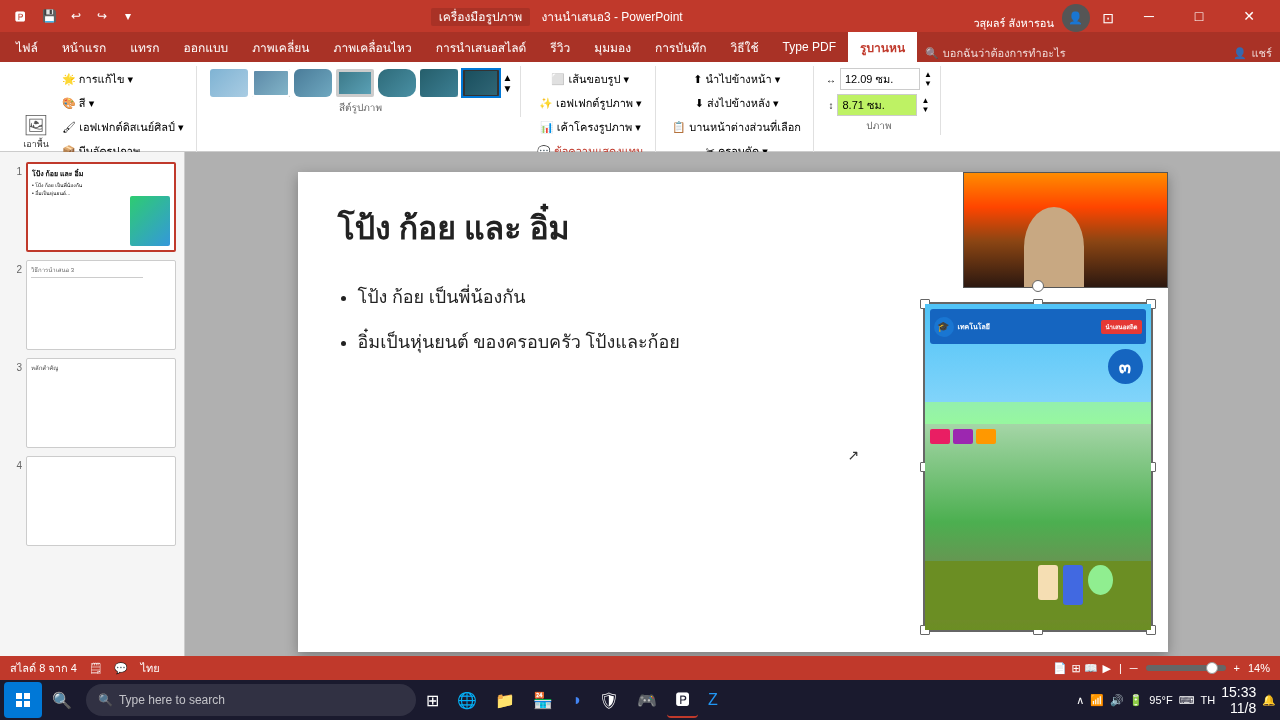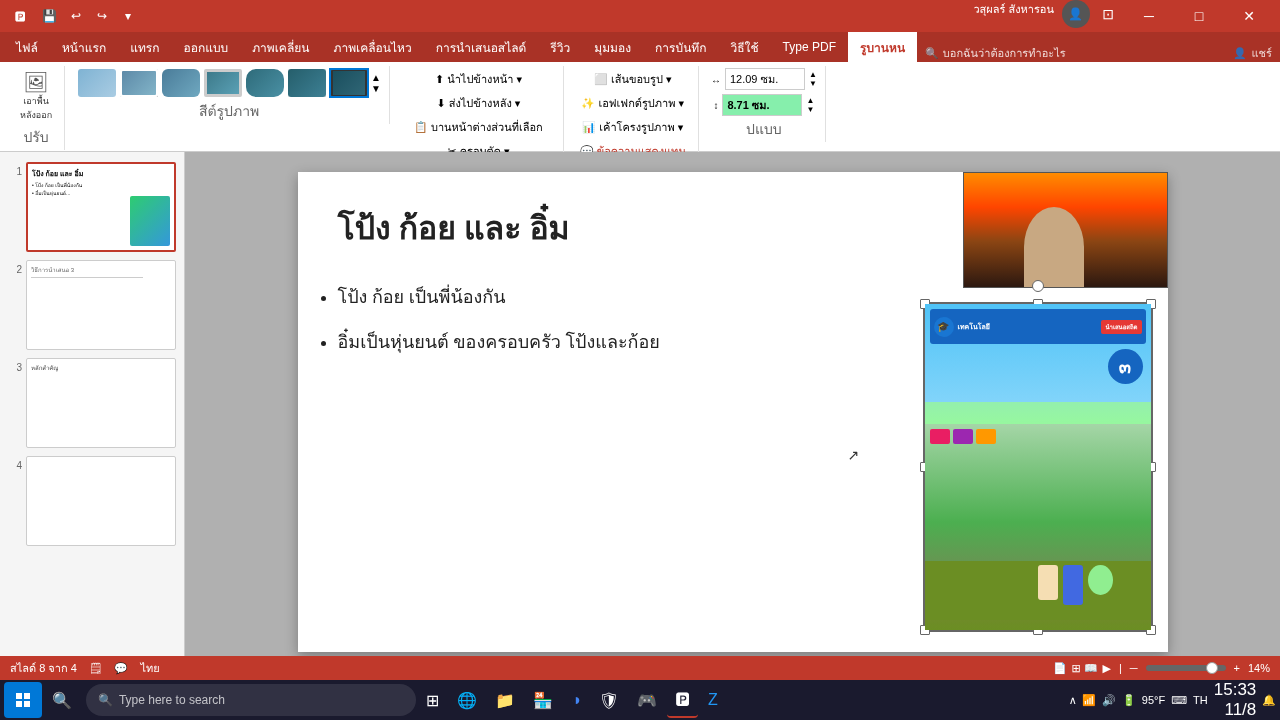--- a/index.html
+++ b/index.html
@@ -10,75 +10,75 @@
       background: #c0392b;
       height: 32px;
       display: flex;
       align-items: center;
       justify-content: space-between;
       padding: 0 8px;
       color: white;
     }
     #title-bar .left { display: flex; align-items: center; gap: 6px; }
     #title-bar .center { font-size: 12px; color: white; flex: 1; text-align: center; }
-    #title-bar .right { display: flex; align-items: flex-start; gap: 4px; }
+    #title-bar .right { display: flex; align-items: flex-end; gap: 4px; }
     .title-btn { width: 46px; height: 32px; display: flex; align-items: center; justify-content: center; color: white; cursor: pointer; font-size: 14px; }
 
     .quick-access { display: flex; gap: 2px; }
     .qa-btn { width: 24px; height: 24px; display: flex; align-items: center; justify-content: center; color: white; cursor: pointer; font-size: 12px; }
 
     
     #ribbon { background: #c0392b; }
     #ribbon-tabs { display: flex; align-items: flex-end; padding: 0 4px; background: #a93226; height: 30px; }
     .ribbon-tab { padding: 4px 12px; color: white; font-size: 12px; cursor: pointer; height: 30px; display: flex; align-items: center; }
     .ribbon-tab.active { background: white; color: #c0392b; font-weight: bold; }
 
     #ribbon-content { background: white; border-bottom: 1px solid #ccc; padding: 4px 8px; display: flex; gap: 4px; align-items: flex-start; height: 90px; }
     .ribbon-group { display: flex; flex-direction: column; align-items: center; border-right: 1px solid #e0e0e0; padding: 2px 8px; min-width: fit-content; }
     .ribbon-group-btns { display: flex; gap: 2px; flex: 1; align-items: center; }
-    .ribbon-group-label { font-size: 14px; color: #666; margin-top: 2px; }
+    .ribbon-group-label { font-size: 10px; color: #666; margin-top: 2px; }
     .ribbon-btn { display: flex; flex-direction: column; align-items: center; padding: 2px 4px; cursor: pointer; border-radius: 2px; min-width: 40px; font-size: 10px; color: #333; }
     .ribbon-btn .icon { font-size: 20px; color: #555; }
     .ribbon-btn-small { display: flex; align-items: center; gap: 2px; padding: 2px 4px; cursor: pointer; font-size: 11px; border-radius: 2px; }
 
     .shape-gallery { display: flex; gap: 2px; flex-wrap: wrap; max-width: 360px; }
     .shape-thumb { width: 40px; height: 30px; border: 1px solid transparent; cursor: pointer; display: flex; align-items: center; justify-content: center; overflow: hidden; }
     .shape-thumb.selected { border: 2px solid #0078d7; }
 
     
     #status-bar { position: absolute; bottom: 40px; left: 0; right: 0; height: 24px; background: #c0392b; display: flex; align-items: center; justify-content: space-between; padding: 0 10px; color: white; font-size: 11px; }
     #status-bar .left { display: flex; gap: 12px; align-items: center; }
     #status-bar .right { display: flex; gap: 8px; align-items: center; }
 
     
     #taskbar { position: absolute; bottom: 0; left: 0; right: 0; height: 40px; background: #1a1a2e; display: flex; align-items: center; padding: 0 4px; gap: 2px; }
     .taskbar-btn { height: 36px; padding: 0 8px; display: flex; align-items: center; justify-content: center; cursor: pointer; border-radius: 4px; color: white; font-size: 16px; }
     .search-bar { height: 32px; background: rgba(255,255,255,0.1); border-radius: 20px; display: flex; align-items: center; padding: 0 12px; gap: 6px; color: rgba(255,255,255,0.7); font-size: 12px; width: 330px; cursor: text; margin-left: 4px; }
     .taskbar-right { margin-left: auto; display: flex; align-items: center; gap: 6px; color: white; font-size: 11px; }
-    .clock { text-align: right; font-size: 17px; }
+    .clock { text-align: right; font-size: 14px; }
 
     
     #main { display: flex; height: calc(720px - 32px - 30px - 90px - 24px - 40px); }
 
     
     #slides-panel { width: 185px; background: #f5f5f5; border-right: 1px solid #ccc; overflow-y: auto; padding: 8px 4px; display: flex; flex-direction: column; gap: 4px; }
     .slide-thumb { display: flex; align-items: flex-start; gap: 4px; padding: 2px; cursor: pointer; }
     .slide-num { font-size: 10px; color: #666; width: 16px; text-align: right; margin-top: 4px; }
     .slide-preview { width: 150px; height: 90px; background: white; border: 1px solid #ccc; border-radius: 2px; overflow: hidden; position: relative; }
     .slide-thumb.active .slide-preview { border: 2px solid #c0392b; }
     .slide-content-thumb { width: 100%; height: 100%; padding: 4px; font-size: 6px; }
 
     
     #canvas-area { flex: 1; background: #b0b0b0; overflow: auto; display: flex; align-items: flex-start; justify-content: center; padding: 20px; }
     #slide-canvas { width: 870px; height: 480px; background: white; position: relative; box-shadow: 0 4px 12px rgba(0,0,0,0.3); }
 
     
     .slide-title { position: absolute; top: 30px; left: 40px; font-size: 32px; font-weight: bold; color: #222; font-family: 'Angsana New', serif; }
     .slide-bullets { position: absolute; top: 110px; left: 40px; }
-    .slide-bullets li { font-size: 18px; color: #222; margin-bottom: 16px; list-style: disc; font-family: 'Angsana New', serif; }
+    .slide-bullets li { font-size: 18px; color: #222; margin-bottom: 16px; list-style: disc; margin-left: 20px; font-family: 'Angsana New', serif; }
 
     .image-box { position: absolute; bottom: 10px; right: 10px; width: 230px; height: 330px; border: 2px solid #666; background: linear-gradient(135deg, #5dade2 0%, #70ad47 50%, #f4d03f 100%); cursor: move; }
     .image-box-inner { width: 100%; height: 100%; position: relative; overflow: hidden; }
 
     
     .sel-handle { position: absolute; width: 10px; height: 10px; background: white; border: 1px solid #666; border-radius: 1px; }
     .sel-rotate { position: absolute; width: 12px; height: 12px; background: white; border: 1px solid #666; border-radius: 50%; top: -24px; left: calc(50% - 6px); }
 
     
     #webcam-overlay { position: absolute; top: 0; right: 0; width: 205px; height: 116px; background: #1a1a1a; border: 1px solid #555; overflow: hidden; }
@@ -89,20 +89,24 @@
 
 <div id="title-bar">
   <div class="left">
     <div class="qa-btn">🅿</div>
     <div class="quick-access">
       <div class="qa-btn">💾</div>
       <div class="qa-btn">↩</div>
       <div class="qa-btn">↪</div>
       <div class="qa-btn">▾</div>
     </div>
+  </div>
+  <div class="center">
+    <span style="background:#a93226;padding:2px 8px;border-radius:2px;margin-right:8px;">เครื่องมือรูปภาพ</span>
+    <span>งานนำเสนอ3 - PowerPoint</span>
   </div>
   <div class="right">
     <span style="font-size:11px;margin-right:4px;">วสุผลร์ สังหารอน</span>
     <div style="width:28px;height:28px;background:#555;border-radius:50%;display:flex;align-items:center;justify-content:center;font-size:12px;">👤</div>
     <div style="width:28px;height:28px;display:flex;align-items:center;justify-content:center;cursor:pointer;font-size:14px;">⊡</div>
     <div class="title-btn">─</div>
     <div class="title-btn">□</div>
     <div class="title-btn close">✕</div>
   </div>
 </div>
@@ -133,20 +137,28 @@
   </div>
 
   <div id="ribbon-content">
 
     <div class="ribbon-group">
       <div class="ribbon-group-btns">
         <div class="ribbon-btn">
           <span class="icon">🖼</span>
           <span style="font-size:9px;text-align:center;">เอาพื้น<br>หลังออก</span>
         </div>
+        <div style="display:flex;flex-direction:column;gap:2px;">
+          <div class="ribbon-btn-small">🌟 การแก้ไข ▾</div>
+          <div class="ribbon-btn-small">🎨 สี ▾</div>
+          <div class="ribbon-btn-small">🖌 เอฟเฟกต์ดิสเนย์ศิลป์ ▾</div>
+          <div class="ribbon-btn-small">📦 บีบอัดรูปภาพ</div>
+          <div class="ribbon-btn-small">🔄 เปลี่ยนรูปภาพ ▾</div>
+          <div class="ribbon-btn-small">↺ บีบอัดรูปภาพ</div>
+        </div>
       </div>
       <div class="ribbon-group-label">ปรับ</div>
     </div>
 
     <div class="ribbon-group">
       <div class="ribbon-group-btns">
         <div class="shape-gallery">
           <div class="shape-thumb">
               <div style="width:38px;height:28px;background:linear-gradient(135deg,#7fb3d3,#a9cce3);border-radius:3px;"></div>
             </div>
@@ -168,67 +180,67 @@
           <div class="shape-thumb selected">
               <div style="width:38px;height:28px;background:linear-gradient(135deg,#1a4f5e,#306676);border:2px solid #333;border-radius:2px;"></div>
             </div>
         </div>
         <div style="display:flex;flex-direction:column;justify-content:center;">
           <div style="cursor:pointer;font-size:10px;">▲</div>
           <div style="cursor:pointer;font-size:10px;">▼</div>
         </div>
       </div>
       <div class="ribbon-group-label">สีต์รูปภาพ</div>
+    </div>
+
+    <div class="ribbon-group">
+      <div class="ribbon-group-btns" style="flex-direction:column;gap:2px;">
+        <div class="ribbon-btn-small">⬜ เส้นขอบรูป ▾</div>
+        <div class="ribbon-btn-small">✨ เอฟเฟกต์รูปภาพ ▾</div>
+        <div class="ribbon-btn-small">📊 เค้าโครงรูปภาพ ▾</div>
+        <div class="ribbon-btn-small" style="color:#c0392b;">💬 ข้อความแสดงแทน</div>
+      </div>
+      <div class="ribbon-group-label">การอ้อกี้</div>
     </div>
 
     <div class="ribbon-group">
       <div class="ribbon-group-btns" style="flex-direction:column;gap:2px;">
         <div class="ribbon-btn-small">⬆ นำไปข้างหน้า ▾</div>
         <div class="ribbon-btn-small">⬇ ส่งไปข้างหลัง ▾</div>
         <div class="ribbon-btn-small">📋 บานหน้าต่างส่วนที่เลือก</div>
         <div class="ribbon-btn-small">✂ ครอบตัด ▾</div>
         <div class="ribbon-btn-small">🔄 หมุน ▾</div>
       </div>
       <div class="ribbon-group-label">การช่วยสำหรับการเข้าถึง</div>
     </div>
 
     <div class="ribbon-group">
-      <div class="ribbon-group-btns" style="flex-direction:column;gap:2px;">
-        <div class="ribbon-btn-small">⬜ เส้นขอบรูป ▾</div>
-        <div class="ribbon-btn-small">✨ เอฟเฟกต์รูปภาพ ▾</div>
-        <div class="ribbon-btn-small">📊 เค้าโครงรูปภาพ ▾</div>
-        <div class="ribbon-btn-small" style="color:#c0392b;">💬 ข้อความแสดงแทน</div>
-      </div>
-      <div class="ribbon-group-label">การอ้อกี้</div>
-    </div>
-
-    <div class="ribbon-group">
       <div class="ribbon-group-btns" style="flex-direction:column;gap:4px;">
         <div style="display:flex;align-items:center;gap:4px;">
           <span style="font-size:10px;">↔</span>
           <div style="width:80px;height:22px;border:1px solid #ccc;display:flex;align-items:center;padding:0 4px;font-size:11px;background:white;">
             <span>12.09 ซม.</span>
           </div>
           <div style="display:flex;flex-direction:column;">
             <div style="font-size:8px;cursor:pointer;">▲</div>
             <div style="font-size:8px;cursor:pointer;">▼</div>
           </div>
         </div>
         <div style="display:flex;align-items:center;gap:4px;">
           <span style="font-size:10px;">↕</span>
-          <div style="width:80px;height:22px;border:1px solid #ccc;display:flex;align-items:center;padding:0 4px;font-size:11px;background:#86efac;font-weight:bold;">
+          <div style="width:80px;height:22px;border:1px solid #ccc;display:flex;align-items:center;padding:0 4px;font-size:11px;background:#bef264;">
             <span>8.71 ซม.</span>
           </div>
           <div style="display:flex;flex-direction:column;">
             <div style="font-size:8px;cursor:pointer;">▲</div>
             <div style="font-size:8px;cursor:pointer;">▼</div>
           </div>
         </div>
       </div>
-      <div class="ribbon-group-label">ปแบบ</div>
+      <div class="ribbon-group-label">ปภาพ</div>
     </div>
   </div>
 </div>
 
 <div id="main">
 
   <div id="slides-panel">
 
     <div class="slide-thumb active">
       <span class="slide-num">1</span>

